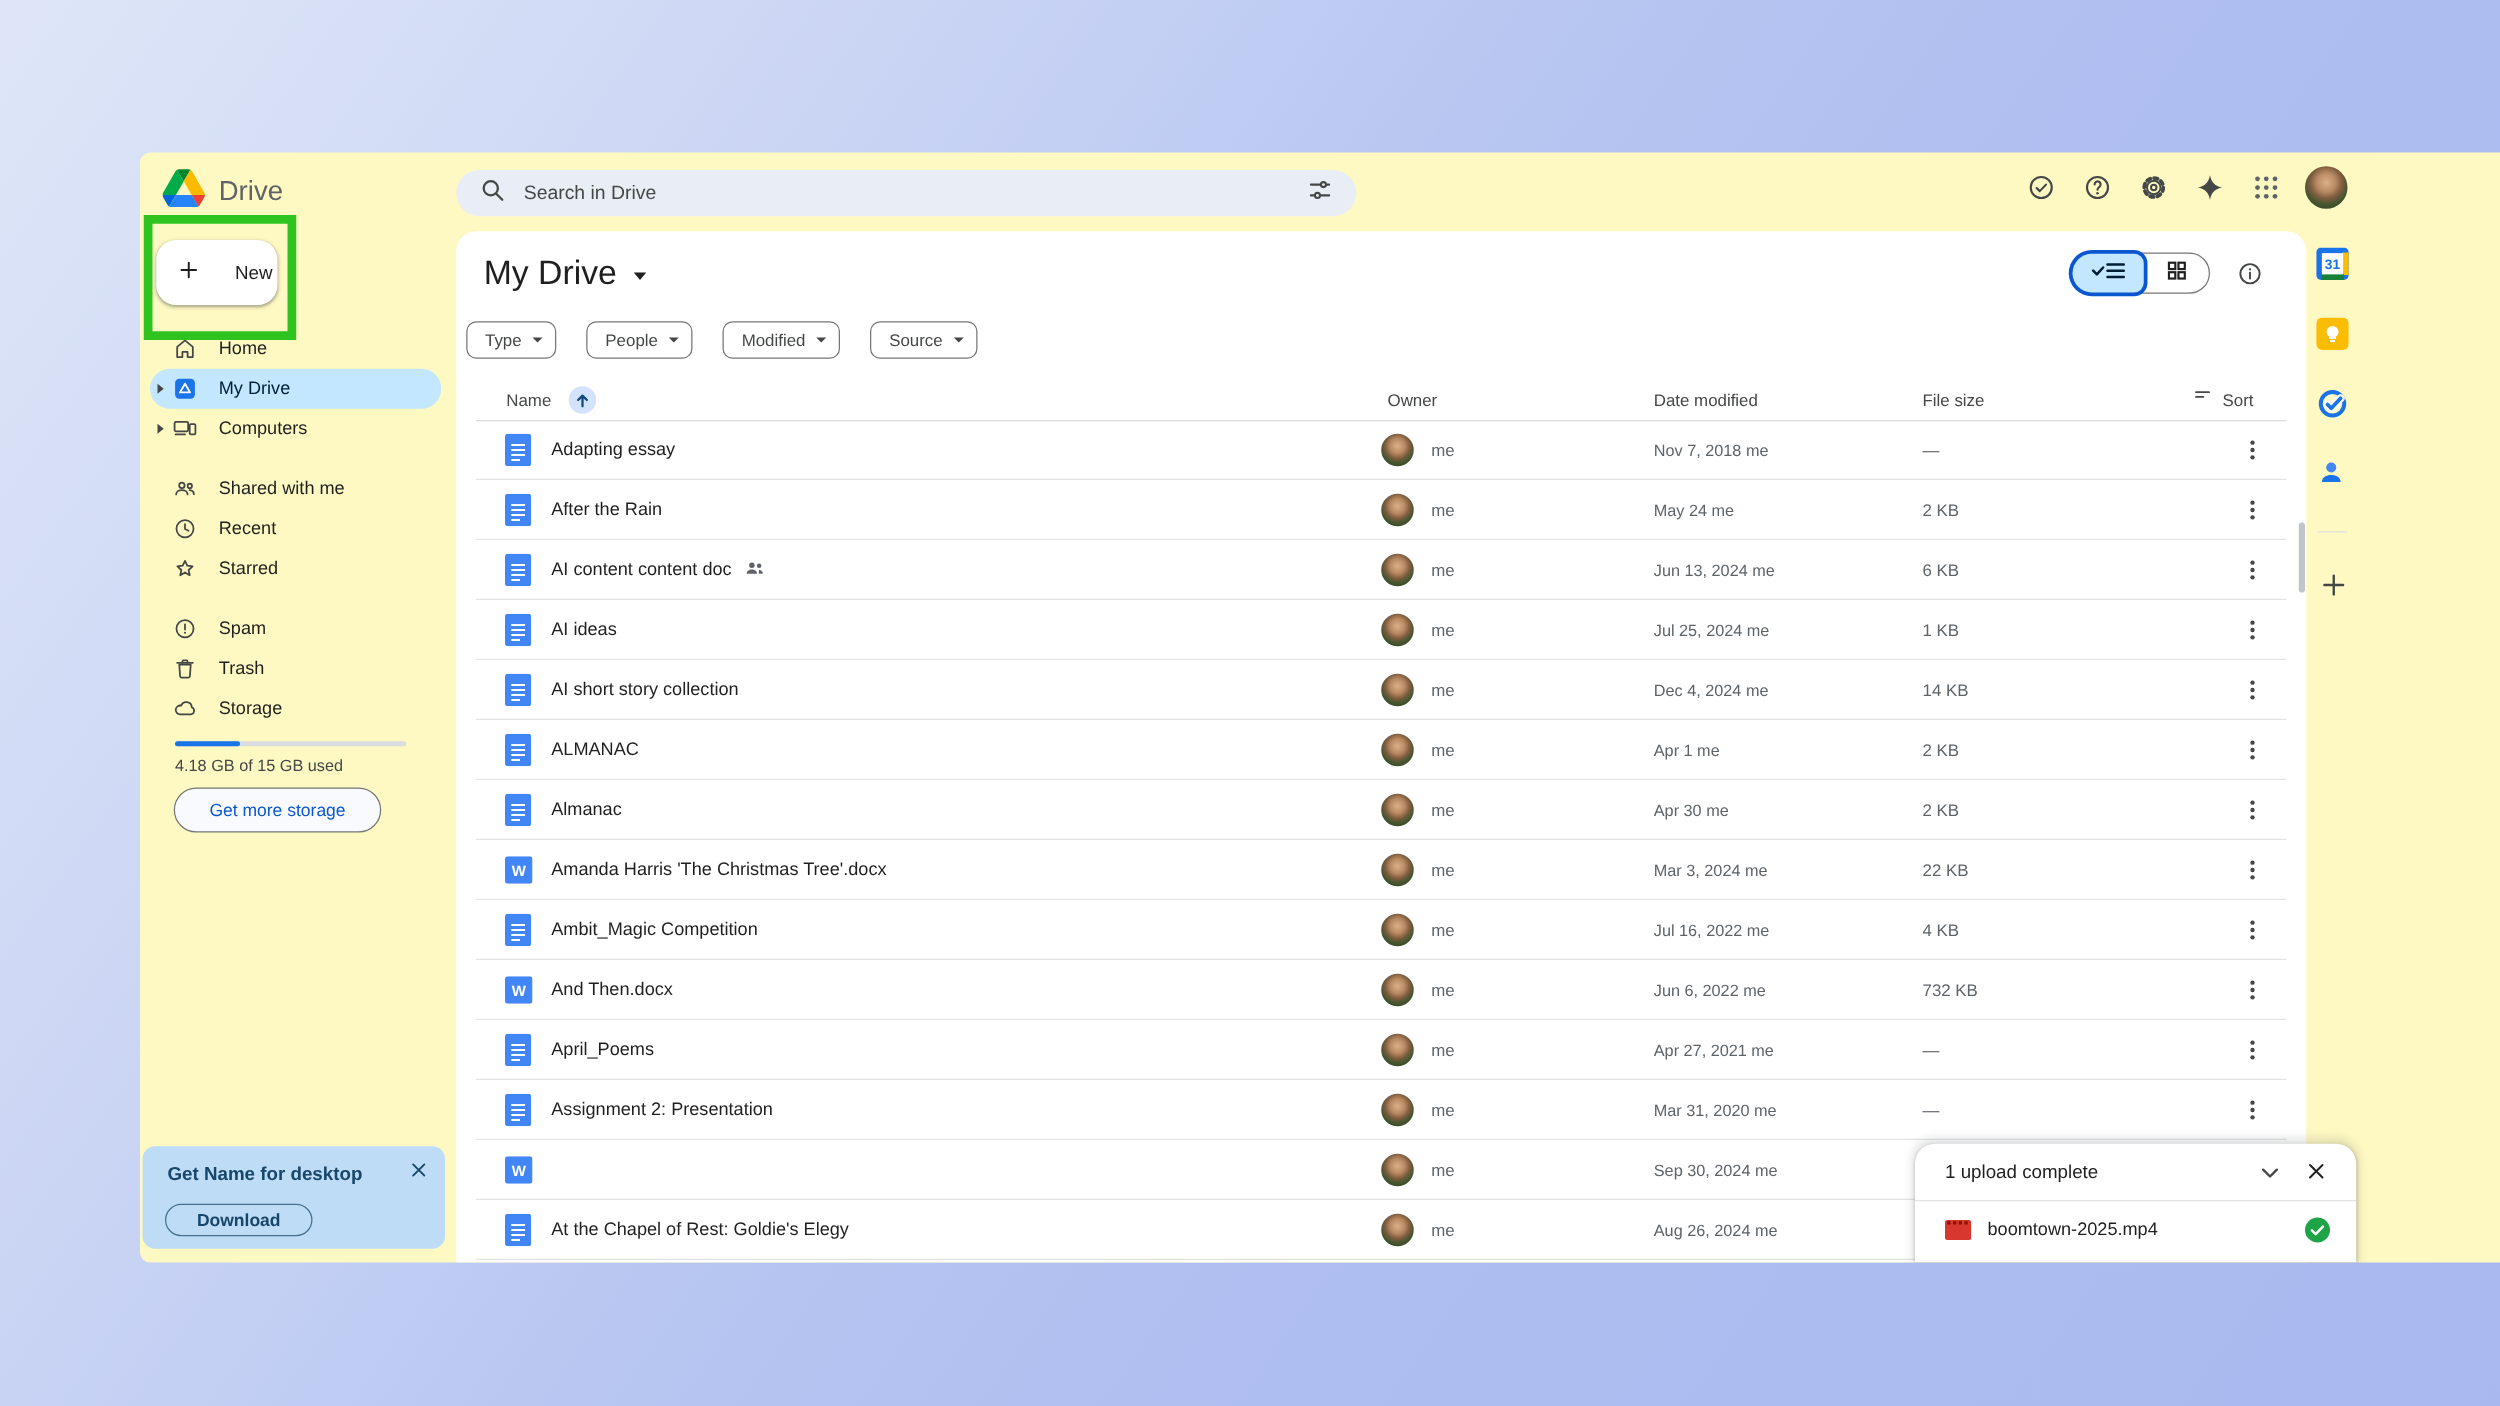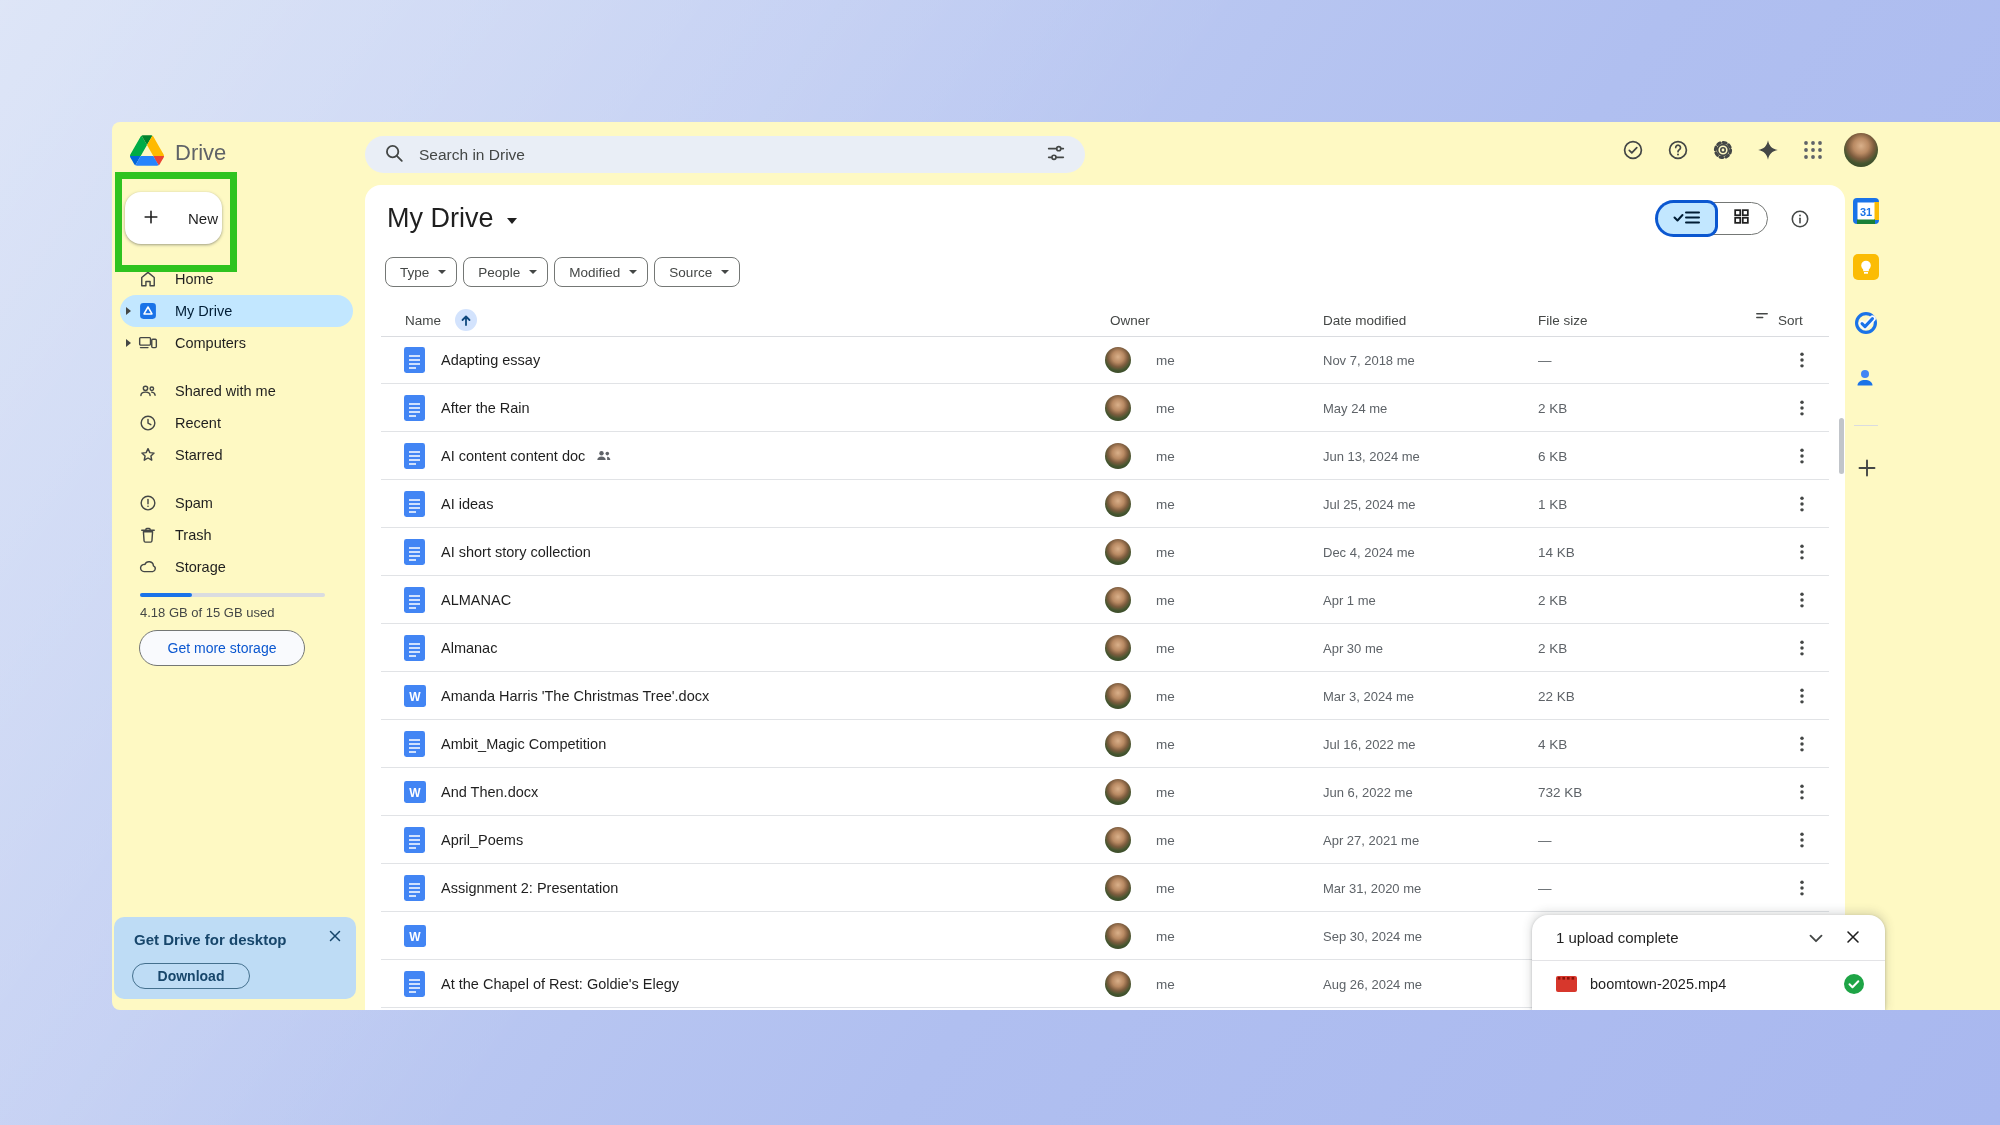--- a/index.html
+++ b/index.html
@@ -82,41 +82,41 @@
   .view-toggle{
     position:absolute;left:1292px;top:17px;width:111px;height:33px;border:1px solid #747775;border-radius:17px;
     display:flex;box-sizing:border-box;background:#fff;
   }
   .vt-left{
     flex:0 0 57px;background:#c2e7ff;border-radius:16px 8px 8px 16px;display:flex;align-items:center;justify-content:center;
     box-shadow:0 0 0 3px #0b57d0;cursor:pointer;
   }
   .vt-right{flex:1;display:flex;align-items:center;justify-content:center;cursor:pointer;}
   .info-btn{position:absolute;left:1424px;top:23px;width:22px;height:22px;cursor:pointer;}
-  .chips{position:absolute;left:20px;top:72px;display:flex;gap:6px;}
+  .chips{position:absolute;left:8px;top:72px;display:flex;gap:24px;}
   .chip{
     height:28px;border:1px solid #747775;border-radius:8px;display:inline-flex;align-items:center;
     padding:0 10px 0 14px;font-size:13.5px;font-weight:500;color:#444746;cursor:pointer;background:#fff;
   }
   .chip .caret{width:0;height:0;border-top:4.5px solid #444746;border-left:4.5px solid transparent;border-right:4.5px solid transparent;margin-left:9px;}
   
   .thead{position:absolute;left:0;top:120px;width:100%;height:31px;line-height:31px;font-size:13.5px;font-weight:500;color:#444746;}
   .thead .hcell{position:absolute;cursor:pointer;}
   .h-name{left:40px;}
   .name-sort{position:absolute;left:90px;top:4px;width:22px;height:22px;border-radius:50%;background:#d3e3fd;display:flex;align-items:center;justify-content:center;cursor:pointer;}
   .h-owner{left:745px;}.h-date{left:958px;}.h-size{left:1173px;}
   .h-sort{left:1388px;display:flex;align-items:center;gap:7px;height:31px;}
   .thead-line{position:absolute;left:16px;right:16px;top:151px;border-top:1px solid #dadce0;}
   .rows{position:absolute;left:0;top:151px;width:100%;bottom:0;}
   .frow{position:relative;height:48px;cursor:pointer;}
   .frow::after{content:"";position:absolute;left:16px;right:16px;bottom:0;border-bottom:1px solid #e1e3e6;}
   .frow .cell{position:absolute;top:0;height:48px;display:flex;align-items:center;}
   .c-icon{left:39px;}
   .c-name{left:76px;font-size:14.5px;color:#1f1f1f;gap:10px;}
-  .c-owner{left:740px;gap:25px;font-size:13.5px;color:#5e6368;text-align:center;}
+  .c-owner{left:740px;gap:14px;font-size:13.5px;color:#5e6368;text-align:center;}
   .c-owner .mini-avatar{width:26px;height:26px;border-radius:50%;
     background:radial-gradient(circle at 50% 38%, #d9b08a 0%, #b98a63 28%, #7d5c3e 48%, #44552f 66%, #2f3d22 100%);}
   .c-date{left:958px;font-size:13px;color:#5e6368;}
   .c-size{left:1173px;font-size:13.5px;color:#5e6368;}
   .c-menu{left:1423px;width:28px;justify-content:center;cursor:pointer;}
   
   .rail-ico{position:absolute;left:1741px;width:26px;height:26px;cursor:pointer;}
   .rail-divider{position:absolute;left:1742px;top:303px;width:24px;border-top:1px solid #dadce0;}
   .rail-add{position:absolute;left:1743px;top:334px;width:24px;height:24px;cursor:pointer;}
   .scrollbar{position:absolute;left:1727px;top:296px;width:5px;height:56px;border-radius:3px;background:#c1c5ca;z-index:20;cursor:pointer;}
@@ -292,21 +292,21 @@
       </div>
     </div>
 
   <div class="storage-bar">
     <div class="fill" style="width: 28%;"></div>
   </div>
   <div class="storage-text">4.18 GB of 15 GB used</div>
   <div class="get-storage">Get more storage</div>
 
   <div class="promo">
-    <div class="promo-title">Get Drive for desktop</div>
+    <div class="promo-title">Get Name for desktop</div>
     <div class="promo-close">
       <svg width="18" height="18" viewBox="0 0 24 24" fill="none" stroke="#17466b" stroke-width="2" stroke-linecap="round">
         <path d="M6 6l12 12M18 6L6 18"></path>
       </svg>
     </div>
     <div class="promo-btn">Download</div>
   </div>
 
   <div class="panel">
     <div class="panel-title">

